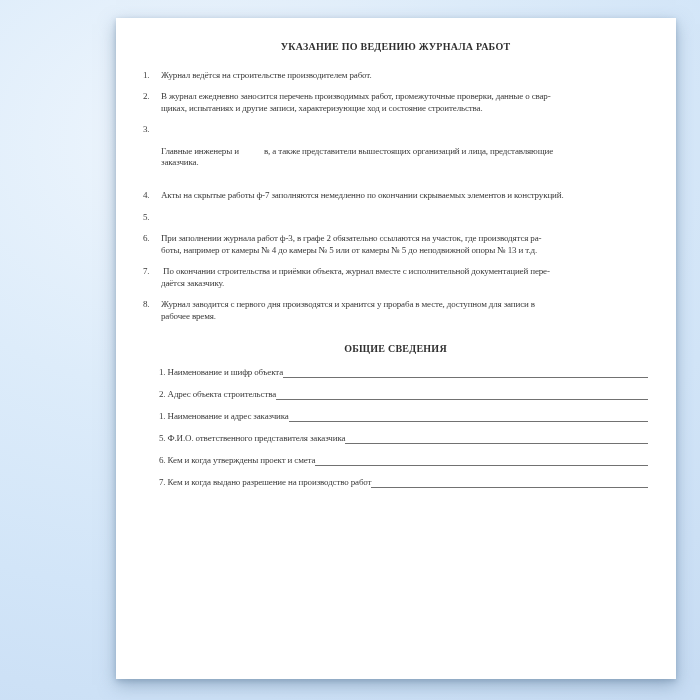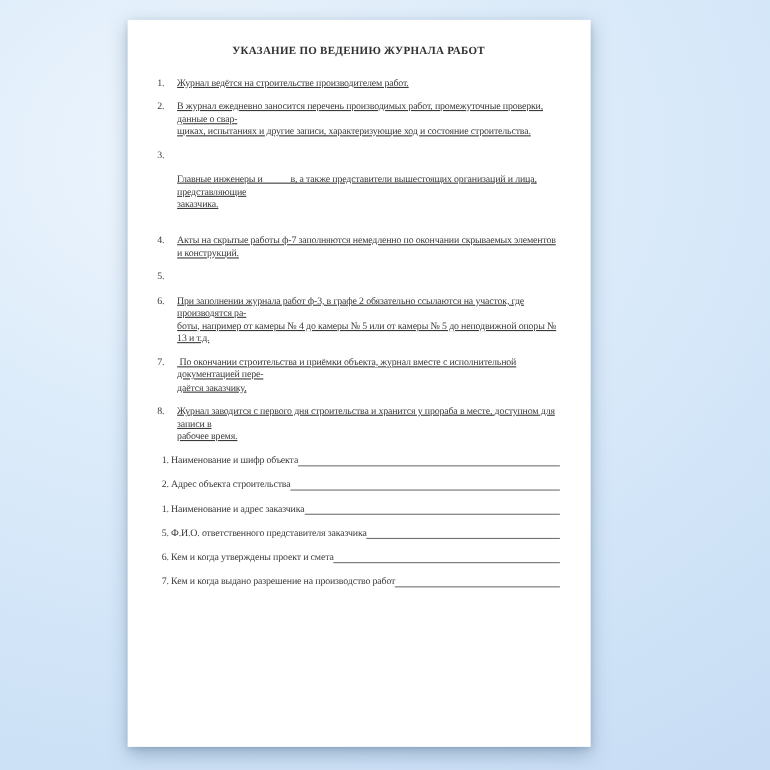--- a/index.html
+++ b/index.html
@@ -12,21 +12,21 @@
   body {
     background:
       radial-gradient(ellipse 120% 95% at 28% 20%,
         #eff6fd 0%, #ddecfa 38%, #d2e5f8 68%, #c8ddf4 100%);
     font-family: "Liberation Serif", "DejaVu Serif", serif;
   }
   .sheet {
     position: absolute;
     left: 116px;
     top: 18px;
-    width: 421px;
+    width: 560px;
     height: 661px;
     background: #ffffff;
     box-sizing: border-box;
     padding: 23px 28px 0 27px;
     box-shadow:
       0 6px 16px rgba(96, 125, 155, 0.50),
       0 2px 5px  rgba(96, 125, 155, 0.35);
     color: #3a3a3a;
     font-size: 9px;
     line-height: 11.5px;
@@ -45,39 +45,38 @@
     display: flex;
     margin: 0 0 10px 0;
   }
   .item .num {
     flex: none;
     width: 18px;
   }
   .item .body {
     flex: 1;
     white-space: pre-line;
-    text-decoration: underline;
   }
   .sub {
     white-space: pre-line;
     margin: 10px 0 0 0;
   }
   .section-title {
     text-align: center;
     font-weight: bold;
     font-size: 10px;
     letter-spacing: 0.25px;
     color: #303030;
     margin: 21px 0 12px 0;
   }
   .field {
     display: flex;
     align-items: flex-end;
     height: 12px;
-    margin: 0 0 10px 4px;
+    margin: 0 0 10px 16px;
   }
   .field .label {
     white-space: nowrap;
   }
   .field .line {
     flex: 1;
     border-bottom: 1px solid #717171;
     margin-bottom: 1px;
   }
 </style>
@@ -127,26 +126,27 @@
     </div>
 
     <div class="item">
       <span class="num">7.</span>
       <div class="body">&nbsp;По окончании строительства и приёмки объекта, журнал вместе с исполнительной документацией пере-
 даётся заказчику.</div>
     </div>
 
     <div class="item">
       <span class="num">8.</span>
-      <div class="body">Журнал заводится с первого дня строительства и хранится у прораба в месте, доступном для записи в
+      <div class="body">Журнал заводится с первого дня производятся и хранится у прораба в месте, доступном для записи в
 рабочее время.</div>
     </div>
 
   </div>
 
+  <div class="section-title">ОБЩИЕ СВЕДЕНИЯ</div>
 
   <div>
 
     <div class="field">
       <span class="label">1. Наименование и шифр объекта</span>
       <span class="line"></span>
     </div>
 
     <div class="field">
       <span class="label">2. Адрес объекта строительства</span>

